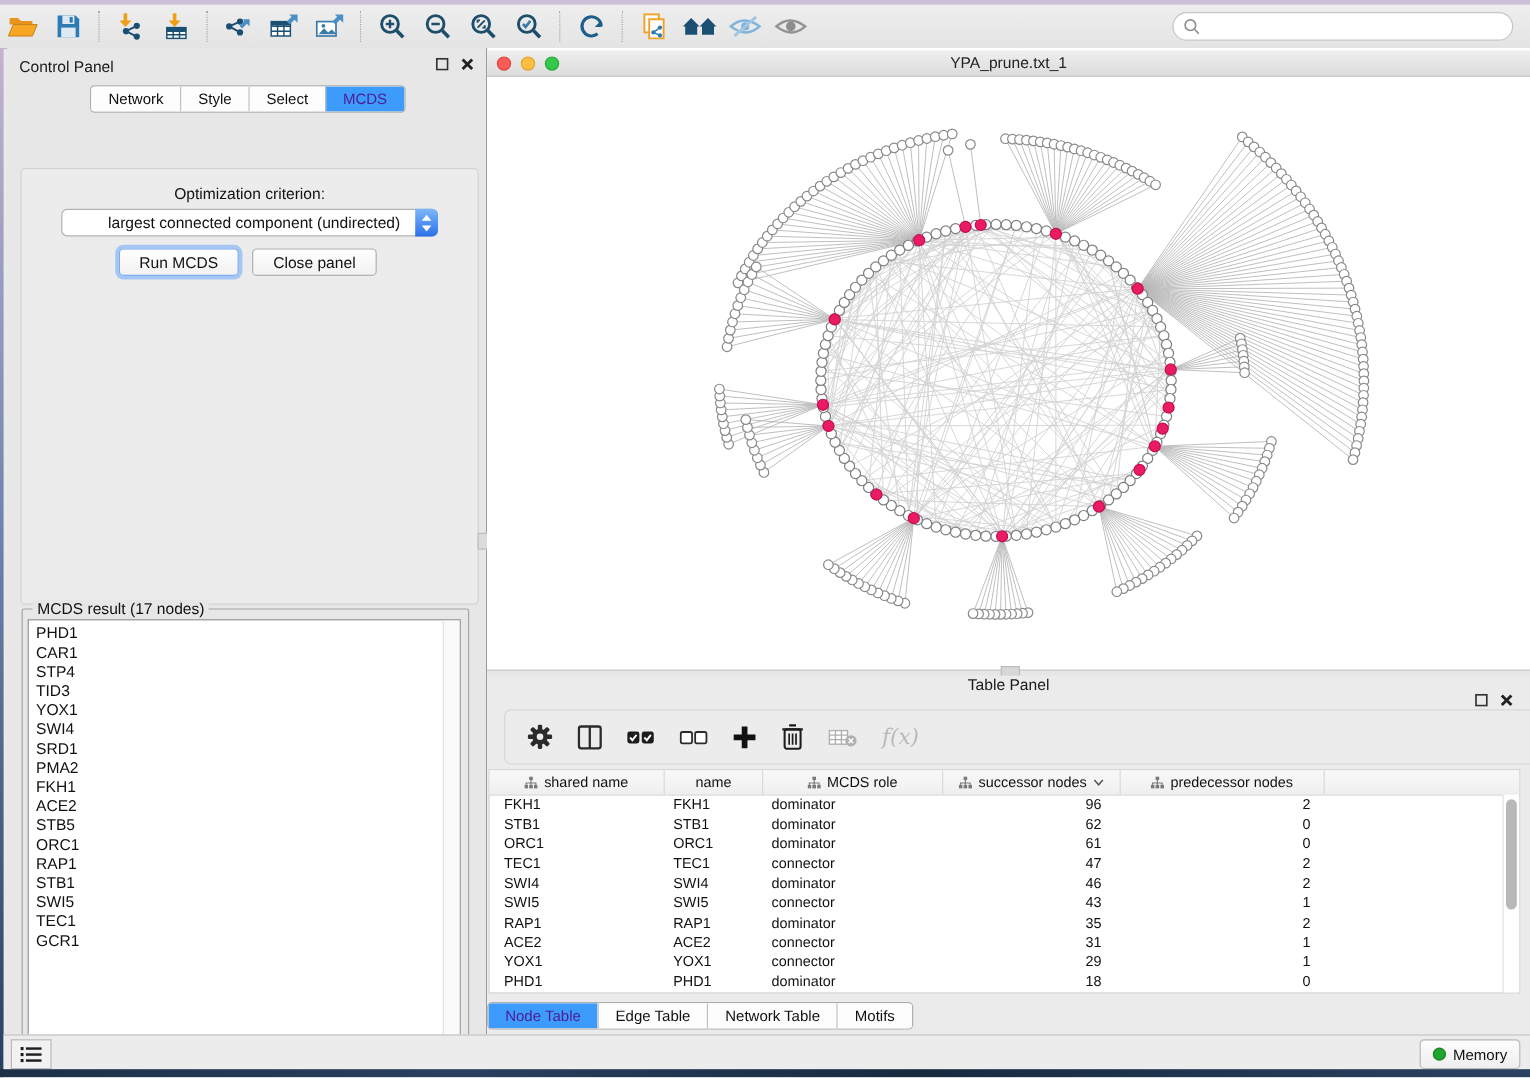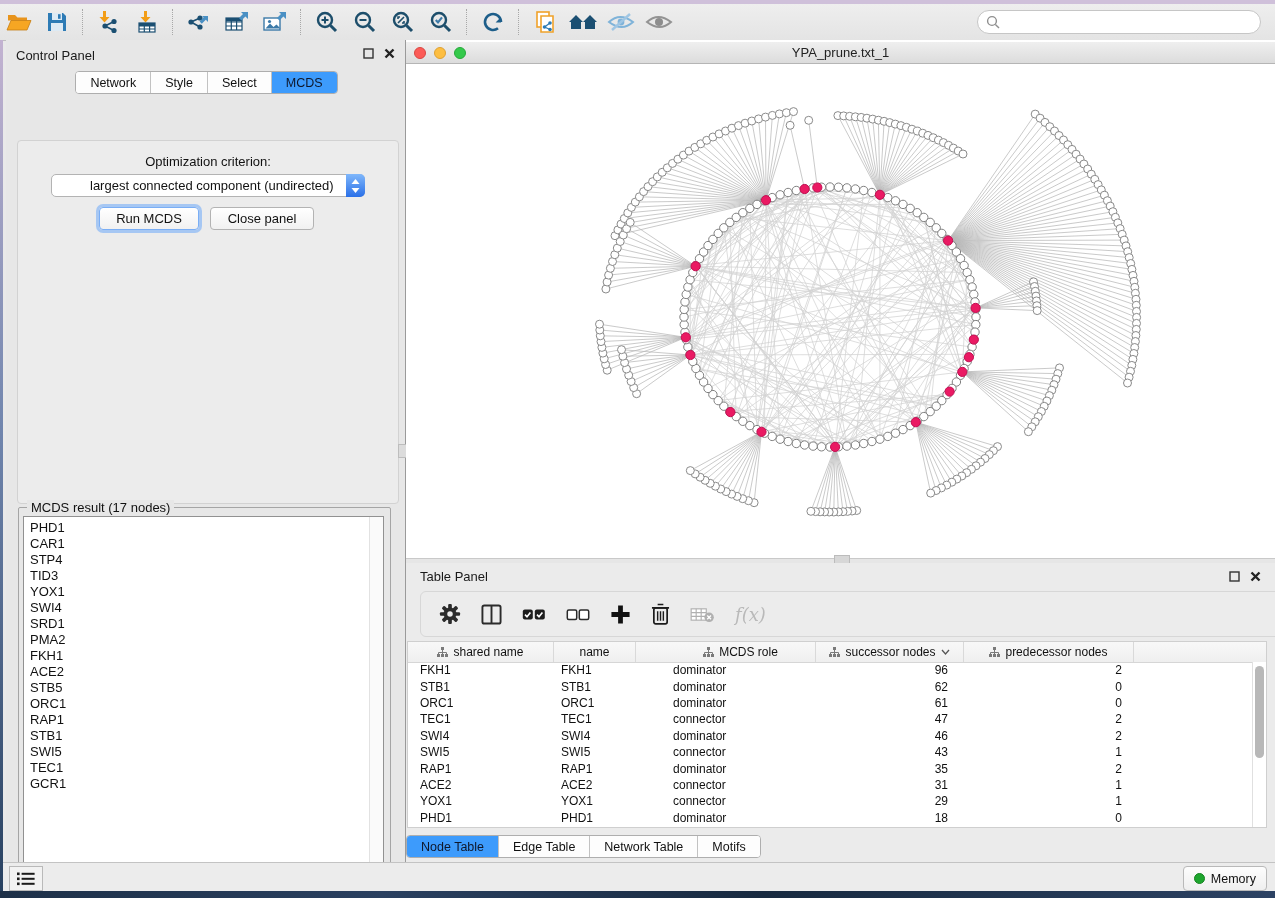--- a/index.html
+++ b/index.html
@@ -16,21 +16,21 @@
   .tdiv{width:1px;height:26px;border-left:1px dotted #a8a8a8;margin:0 6px;flex:0 0 auto;}
   #search-wrap{margin-left:auto;margin-right:14px;width:284px;height:24px;background:#fff;border:1px solid #c6c6c6;border-radius:12px;display:flex;align-items:center;padding:0 8px;box-sizing:border-box;}
   #search-wrap input{border:none;outline:none;flex:1;font-size:12px;font-family:"Liberation Sans",sans-serif;background:transparent;margin-left:6px;}
   
   #control-panel{left:6px;top:40px;width:402px;height:822px;background:#e7e7e7;border-right:1px solid #9a9a9a;box-sizing:border-box;}
   .panel-title{font-size:13px;color:#1a1a1a;}
   .win-ctrls{display:flex;align-items:center;gap:10px;}
   .seg-tabs{display:flex;height:21px;border:1px solid #aeaeae;border-radius:4px;background:#fff;overflow:hidden;}
   .seg{display:flex;align-items:center;justify-content:center;font-size:12.5px;padding:0 14px;border-left:1px solid #c2c2c2;background:#fdfdfd;color:#111;cursor:default;}
   .seg:first-child{border-left:none;}
-  .seg.sel{background:#3d9bfc;color:#0f172a;}
+  .seg.sel{background:#3d9bfc;color:#4c1d95;}
   #cp-card{left:11px;top:100px;width:380px;height:362px;background:#ececec;border:1px solid #d2d2d2;border-radius:4px;}
   #opt-label{left:0;top:13px;width:100%;text-align:center;font-size:13px;}
   #dropdown{left:33px;top:33px;width:314px;height:23px;background:#fff;border:1px solid #b3b3b3;border-radius:5px;display:flex;align-items:center;box-sizing:border-box;padding-left:28px;}
   #dropdown .dd-text{flex:1;padding-left:10px;font-size:13px;white-space:nowrap;overflow:hidden;}
   #dropdown .dd-step{width:19px;height:23px;margin:-1px -1px -1px 0;border-radius:0 5px 5px 0;background:linear-gradient(#7fb7fb,#2a70e8);display:flex;flex-direction:column;align-items:center;justify-content:center;gap:2px;}
   .btn{height:23px;background:linear-gradient(#ffffff,#f1f1f1);border:1px solid #b3b3b3;border-radius:4px;font-size:13px;display:flex;align-items:center;justify-content:center;box-sizing:border-box;padding:4px 12px;}
   #run-btn{left:81px;top:66px;width:100px;border-color:#7aaef5;box-shadow:0 0 0 3px rgba(110,170,250,.55);}
   #close-btn{left:192px;top:66px;width:104px;}
   
   #result-box{left:12px;top:467px;width:371px;height:371px;border:1px solid #a5a5a5;border-radius:2px;}
@@ -44,27 +44,27 @@
   
   #net-pane{left:406px;top:40px;width:869px;height:822px;background:#fff;}
   #net-titlebar{left:0;top:2px;width:100%;height:22px;background:linear-gradient(#efefef,#dcdcdc);border-bottom:1px solid #b5b5b5;display:flex;align-items:center;box-sizing:border-box;}
   .tl{width:12px;height:12px;border-radius:50%;margin-left:8px;}
   #net-title{position:absolute;left:0;width:100%;text-align:center;font-size:13px;color:#222;}
   #net-canvas{left:0;top:24px;width:869px;height:494px;background:#fff;}
   #h-splitter{left:0;top:518px;width:869px;height:5px;background:#e6e6e6;border-top:1px solid #c9c9c9;}
   #h-grip{position:absolute;left:428px;top:-4px;width:14px;height:10px;background:#d7d7d7;border:1px solid #bcbcbc;}
   
   #table-panel{left:0;top:523px;width:869px;height:299px;background:#ebebeb;}
-  #tp-titlebar{left:0;top:0;width:100%;height:26px;display:flex;align-items:center;padding:0 14px;box-sizing:border-box;}
+  #tp-titlebar{left:0;top:0;width:100%;height:26px;display:flex;align-items:center;padding:0 14px;box-sizing:border-box;flex-direction:column;}
   #tp-toolbar{left:14px;top:28px;width:994px;height:46px;background:#ececec;border:1px solid #d7d7d7;border-radius:6px;display:flex;align-items:center;gap:20px;padding-left:18px;box-sizing:border-box;}
   #fx-label{font-family:"DejaVu Serif",serif;font-style:italic;font-size:18px;color:#b9b9b9;}
   #grid{left:1px;top:78px;width:860px;height:187px;background:#fff;border:1px solid #cfcfcf;box-sizing:border-box;}
   #grid-head{display:flex;height:20px;background:linear-gradient(#f8f8f8,#efefef);border-bottom:1px solid #d6d6d6;}
   .hc{display:flex;align-items:center;justify-content:center;gap:5px;font-size:12px;color:#111;border-right:1px solid #d9d9d9;box-sizing:border-box;position:relative;}
-  .c0{width:146px;} .c1{width:82px;} .c2{width:150px;margin-left:30px;} .c3{width:148px;} .c4{width:170px;} .cf{flex:1;border-right:none;}
+  .c0{width:146px;} .c1{width:82px;} .c2{width:150px;} .c3{width:148px;} .c4{width:170px;} .cf{flex:1;border-right:none;}
   #grid-body{position:absolute;left:0;top:20px;right:13px;bottom:0;overflow:hidden;}
   .trow{display:flex;height:16.4px;align-items:center;font-size:12px;}
   .trow span{box-sizing:border-box;white-space:nowrap;overflow:hidden;}
   .trow .c0{padding-left:12px;} .trow .c1{padding-left:7px;} .trow .c2{padding-left:7px;}
   .trow .c3{text-align:right;padding-right:16px;} .trow .c4{text-align:right;padding-right:12px;}
   #grid-scroll{position:absolute;right:0;top:20px;width:13px;bottom:0;background:#fff;border-left:1px solid #e0e0e0;}
   #grid-thumb{position:absolute;left:2px;top:4px;width:9px;height:92px;background:#b8b8b8;border-radius:5px;}
   #tp-tabs{left:0;top:272px;width:100%;display:flex;justify-content:flex-start;}
   
   #statusbar{left:3px;top:862px;width:1272px;height:29px;background:#ececec;border-top:1px solid #c3c3c3;box-sizing:border-box;}

